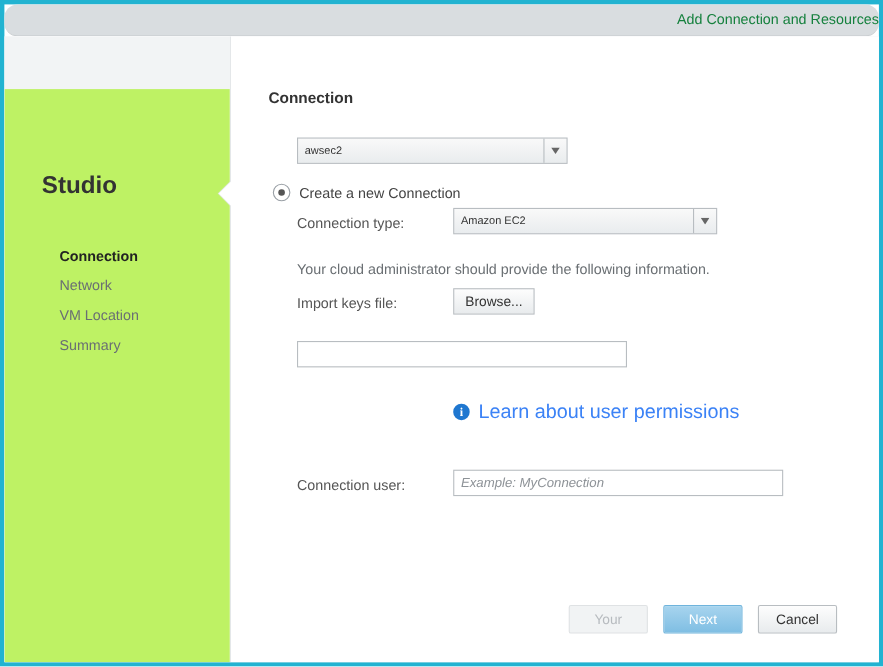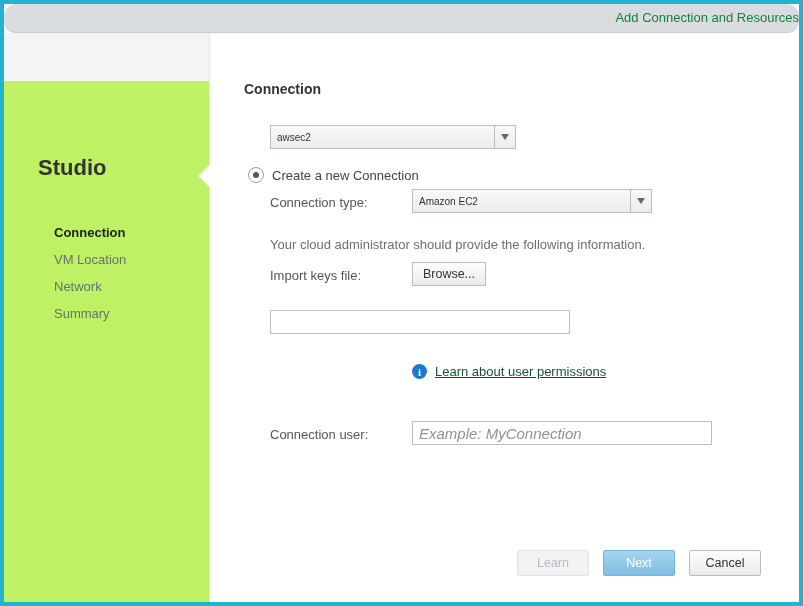--- a/index.html
+++ b/index.html
@@ -171,21 +171,21 @@
   }
   .caret svg { width: 8px; height: 6px; }
   .combo.small { width: 246px; }
   .combo.full  { width: 240px; }
 
   .text-input {
     box-sizing: border-box;
     height: 24px;
     border: 1px solid #b8bdc1;
     background: #fff;
-    font-size: 15px;
+    font-size: 12px;
     color: #333;
     padding: 0 6px;
     outline: none;
   }
   .text-input.full { width: 300px; }
   .text-input::placeholder { color: #8d9297; font-style: italic; }
 
   .browse-btn {
     height: 24px;
     min-width: 74px;
@@ -223,24 +223,23 @@
     color: #fff;
     font-size: 11px;
     font-weight: 700;
     display: flex;
     align-items: center;
     justify-content: center;
     margin-right: 8px;
     font-family: Georgia, serif;
   }
   .link-text {
-    color: #14532d;
-    font-size: 13px;
-    cursor: pointer;
-    text-decoration: underline;
+    color: #3b82f6;
+    font-size: 18px;
+    cursor: pointer;
   }
 
   
   .footer {
     position: absolute;
     right: 38px;
     bottom: 26px;
     display: flex;
     gap: 14px;
   }
@@ -274,22 +273,22 @@
 <div class="window">
 
   <div class="titlebar">Add Connection and Resources</div>
 
   <div class="body">
 
     <aside class="sidebar">
       <div class="studio-title">Studio</div>
 
       <div class="nav-item active">Connection</div>
+      <div class="nav-item">Network</div>
       <div class="nav-item">VM Location</div>
-      <div class="nav-item">Network</div>
       <div class="nav-item">Summary</div>
     </aside>
 
     <section class="main">
       <div class="notch"></div>
 
       <div class="page-title">Connection</div>
 
       <div class="indent-block">
         <div class="combo small">
@@ -356,20 +355,20 @@
         <div class="form-row">
           <div class="form-label">Connection user:</div>
           <div class="form-control-col">
             <input class="text-input full" type="text" placeholder="Example: MyConnection" style="">
           </div>
         </div>
 
       </div>
 
       <div class="footer">
-        <button class="wiz-btn disabled" disabled="">Learn</button>
+        <button class="wiz-btn disabled" disabled="">Your</button>
         <button class="wiz-btn primary">Next</button>
         <button class="wiz-btn">Cancel</button>
       </div>
 
     </section>
   </div>
 </div>
 
 </body></html>

